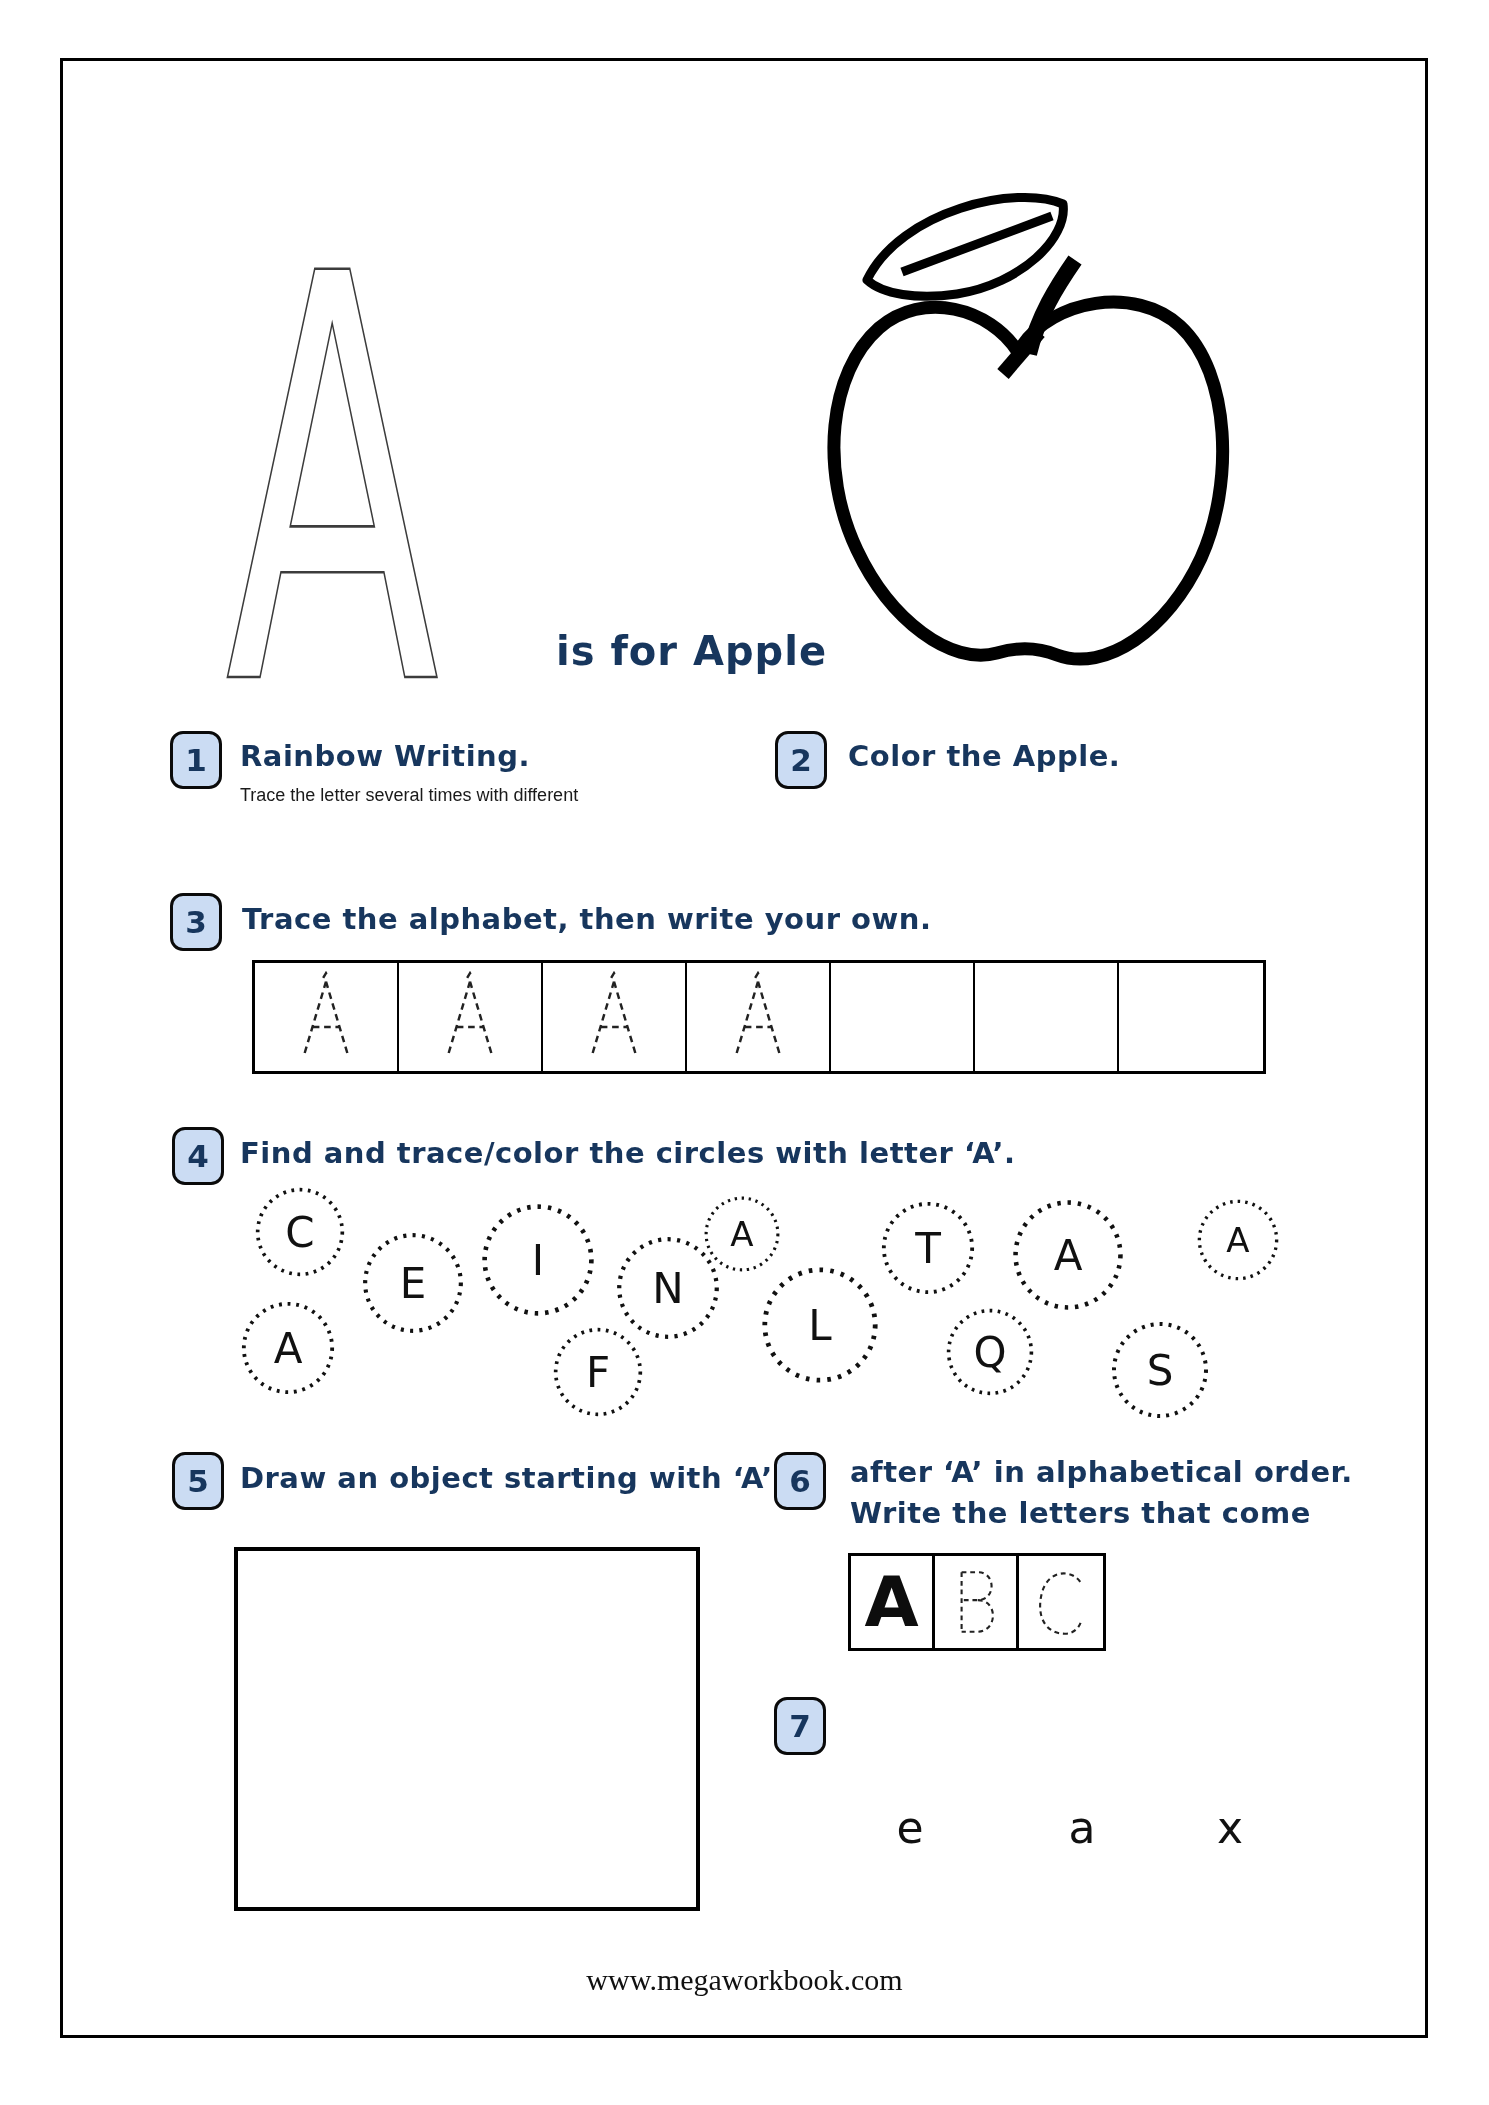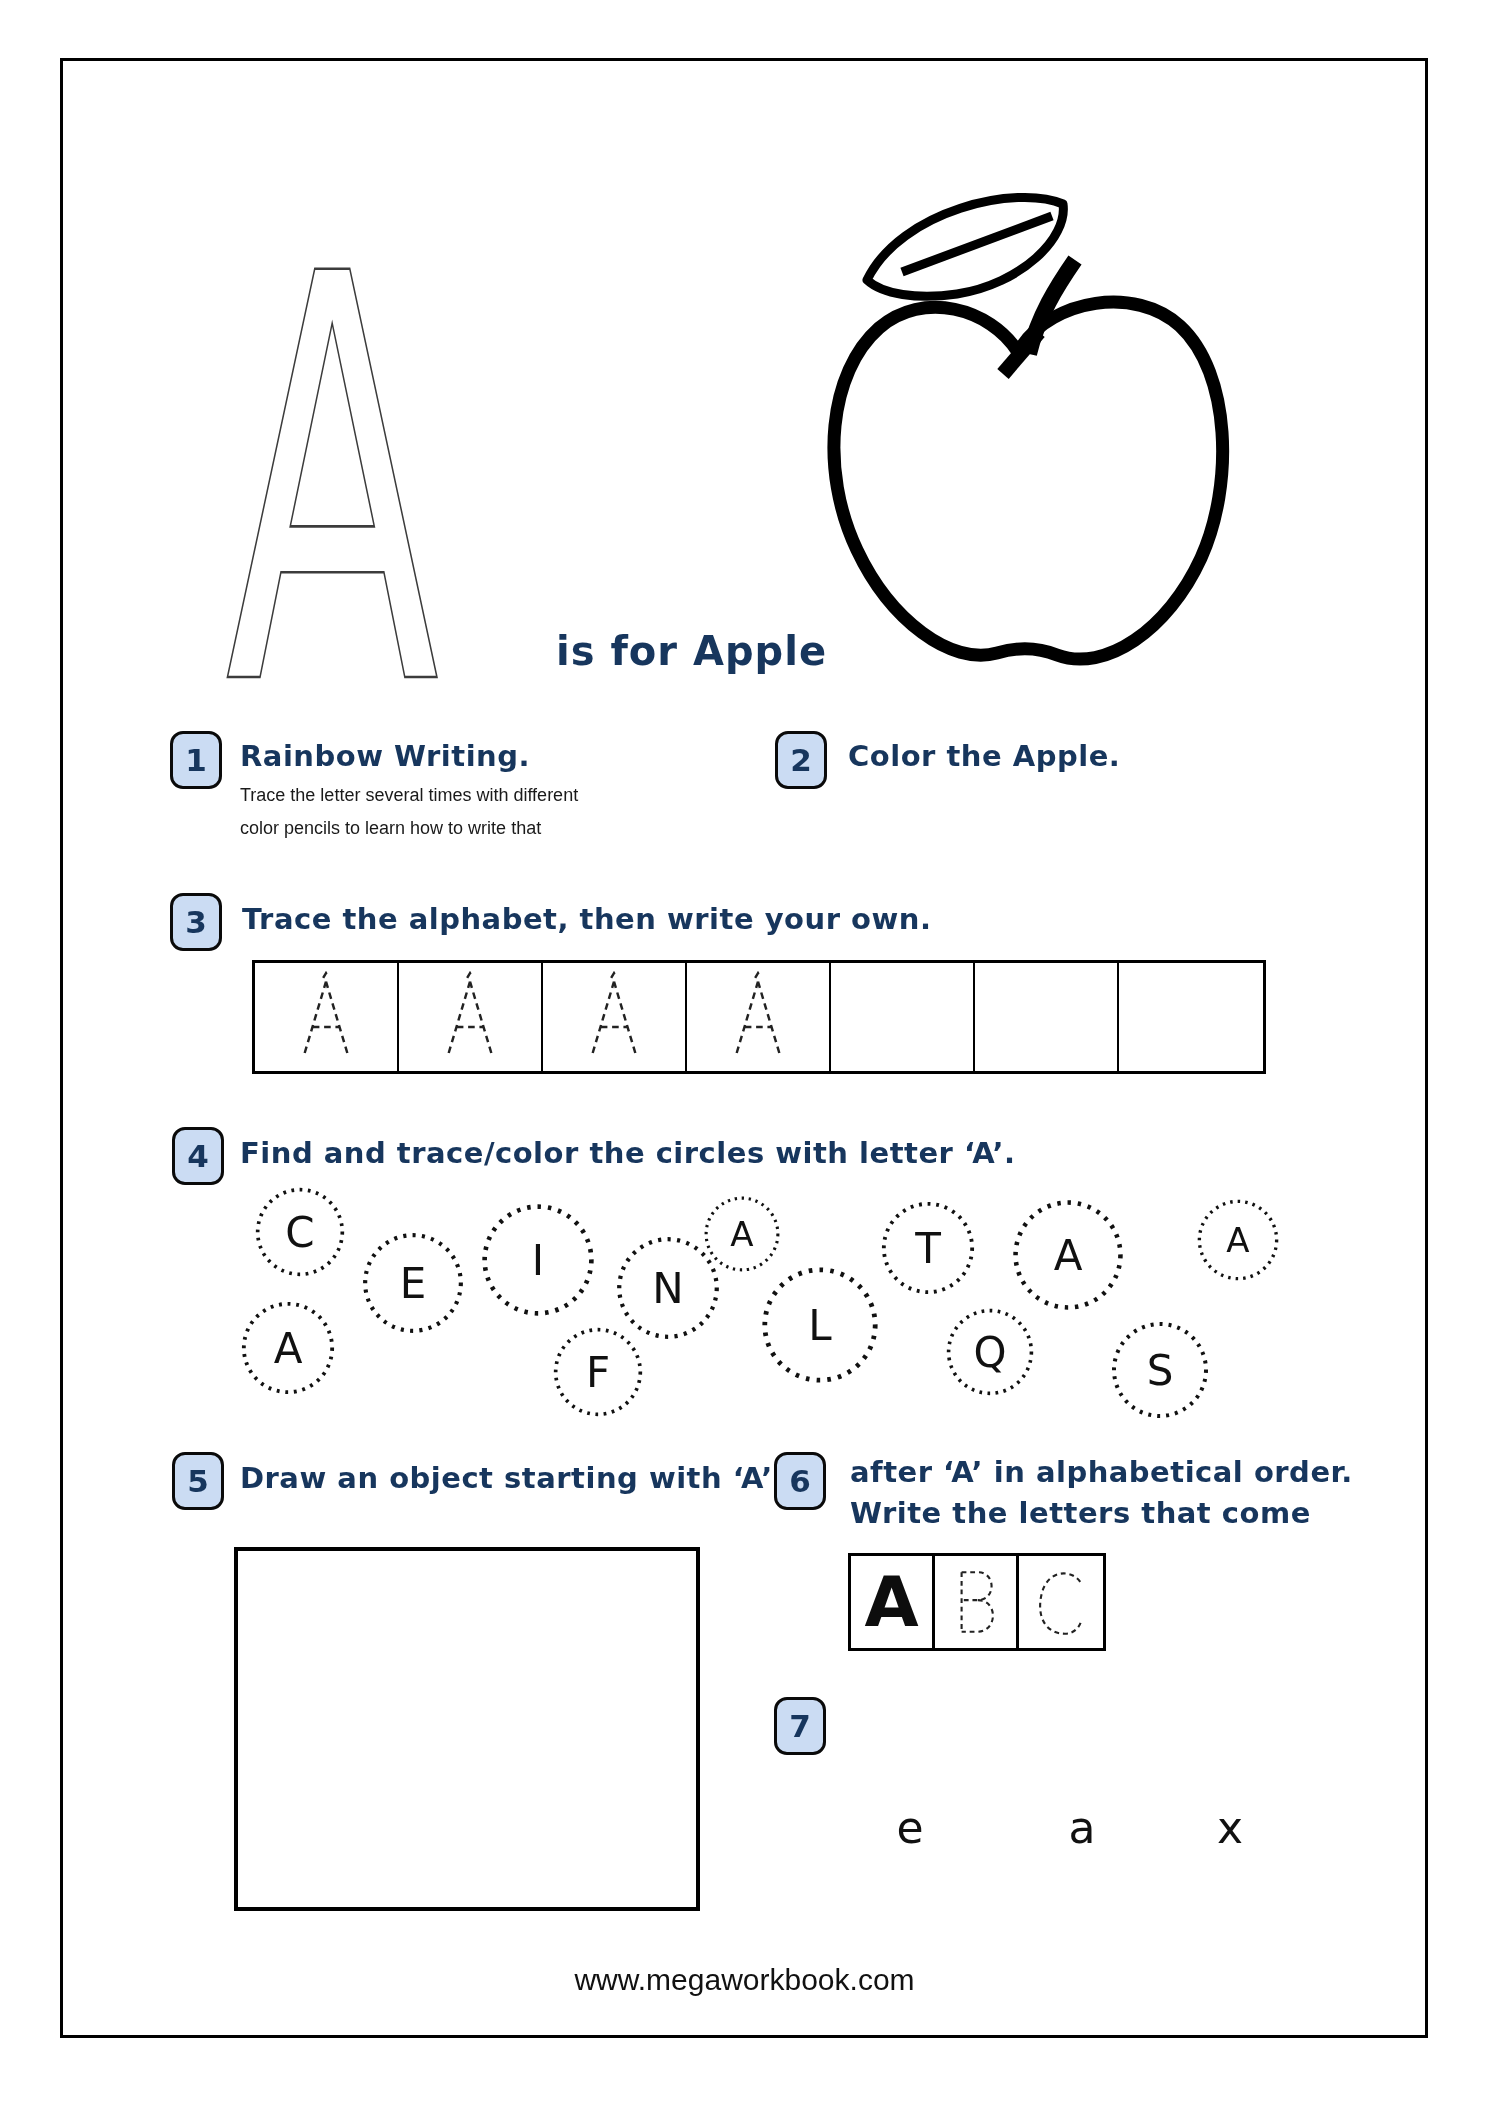--- a/index.html
+++ b/index.html
@@ -68,21 +68,21 @@
   }
   .abc-cell:last-child{border-right:none;}
   .abc-solid{font-size:70px;font-weight:bold;color:#0d0d0d;line-height:1;}
   
   .lc-option{
     position:absolute;width:60px;text-align:center;font-size:44px;color:#111;
   }
   
   .footer{
     position:absolute;left:0;top:1963px;width:100%;text-align:center;
-    font-size:30px;color:#111;font-family:Liberation Sans, sans-serif;
+    font-size:30px;color:#111;font-family:Liberation Serif, serif;
   }
 </style>
 </head>
 <body>
 
 <div id="page">
 
   <div class="page-border"></div>
 
   <svg class="bigA-svg" viewBox="0 0 320 480">
@@ -102,21 +102,20 @@
     <path d="M270,80 C252,106 233,136 224,174" fill="none" stroke="#000000" stroke-width="16"></path>
     <path d="M234,152 L198,194" fill="none" stroke="#000000" stroke-width="15"></path>
   </svg>
 
   <div class="badge" style="left:170px;top:731px;">
     <span>1</span>
   </div>
   <div class="task-title" style="left:240px;top:736px;">Rainbow Writing.</div>
   <div class="task-desc" style="left:240px;top:779px;">
     <div>Trace the letter several times with different</div>
-    <div>color pencils to learn how to write that</div>
   </div>
 
   <div class="badge" style="left:775px;top:731px;">
     <span>2</span>
   </div>
   <div class="task-title" style="left:848px;top:736px;">Color the Apple.</div>
 
   <div class="badge" style="left:170px;top:893px;">
     <span>3</span>
   </div>

